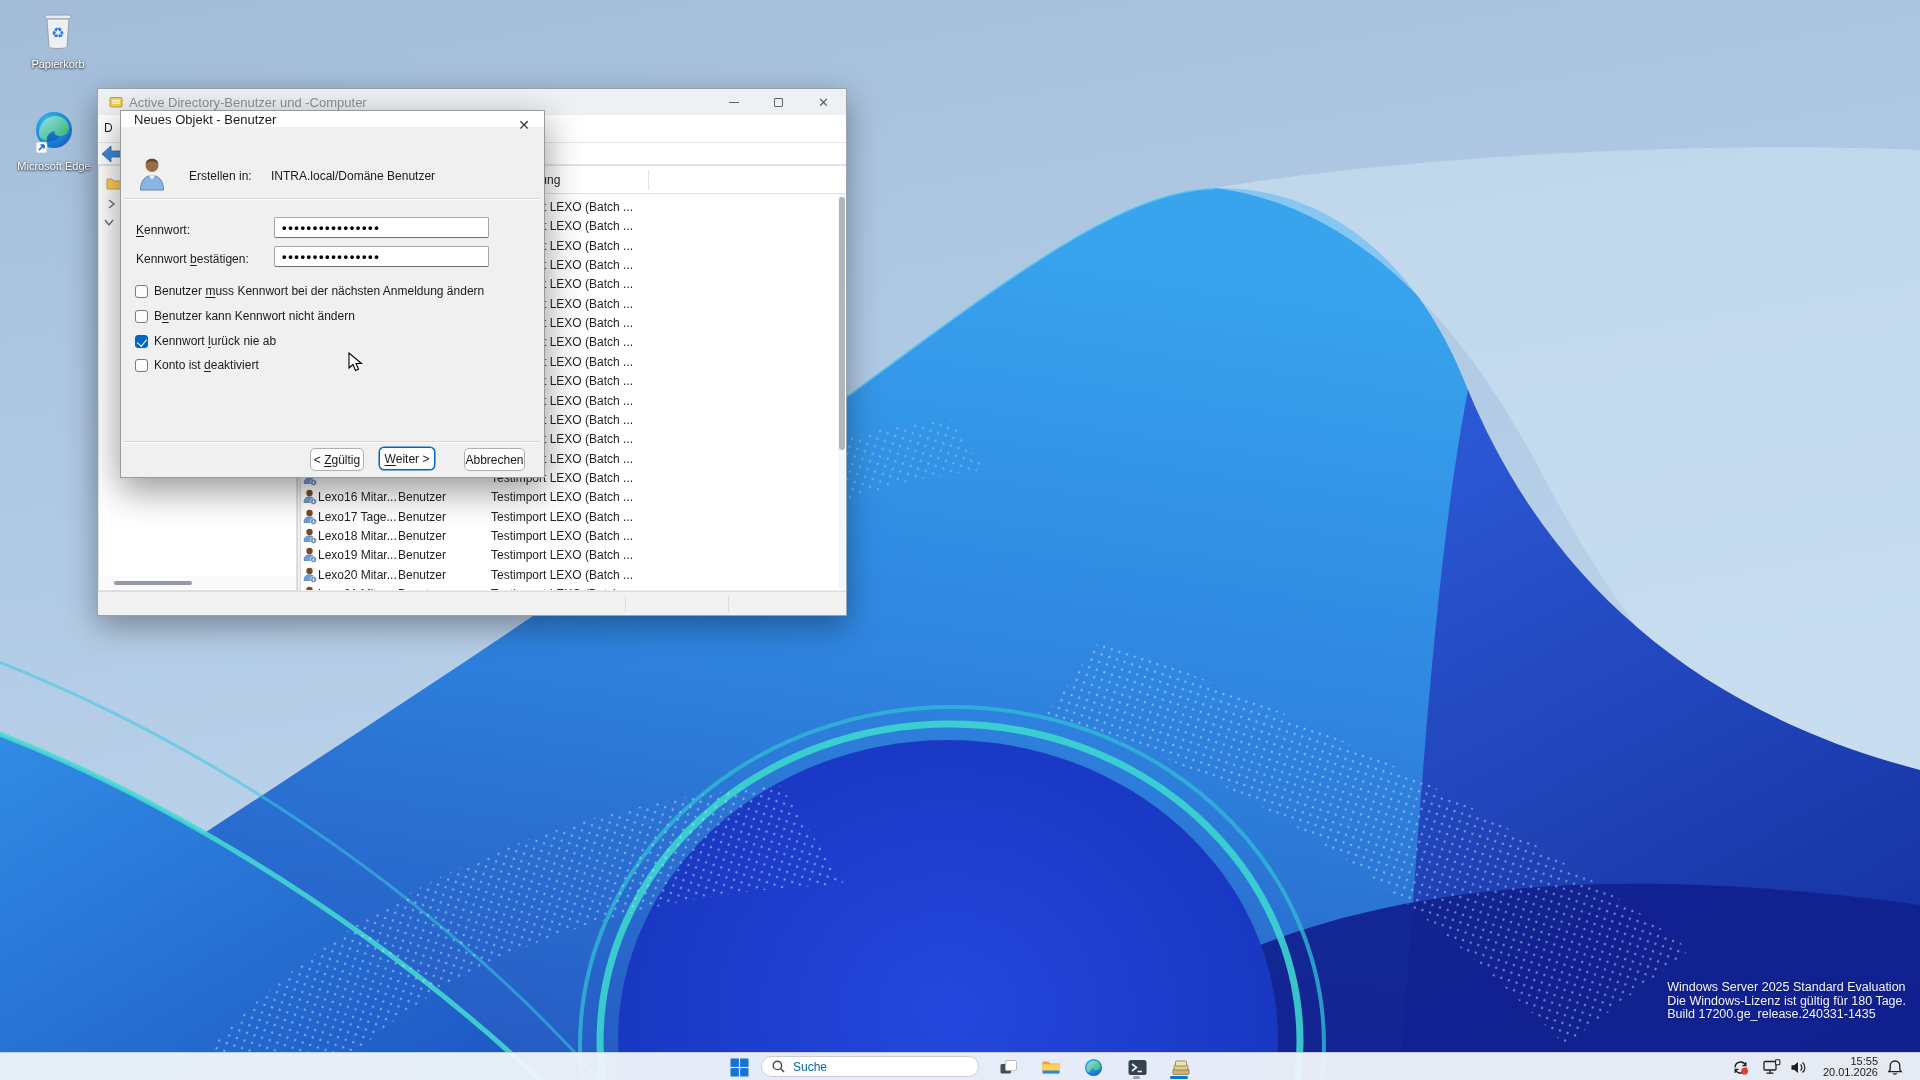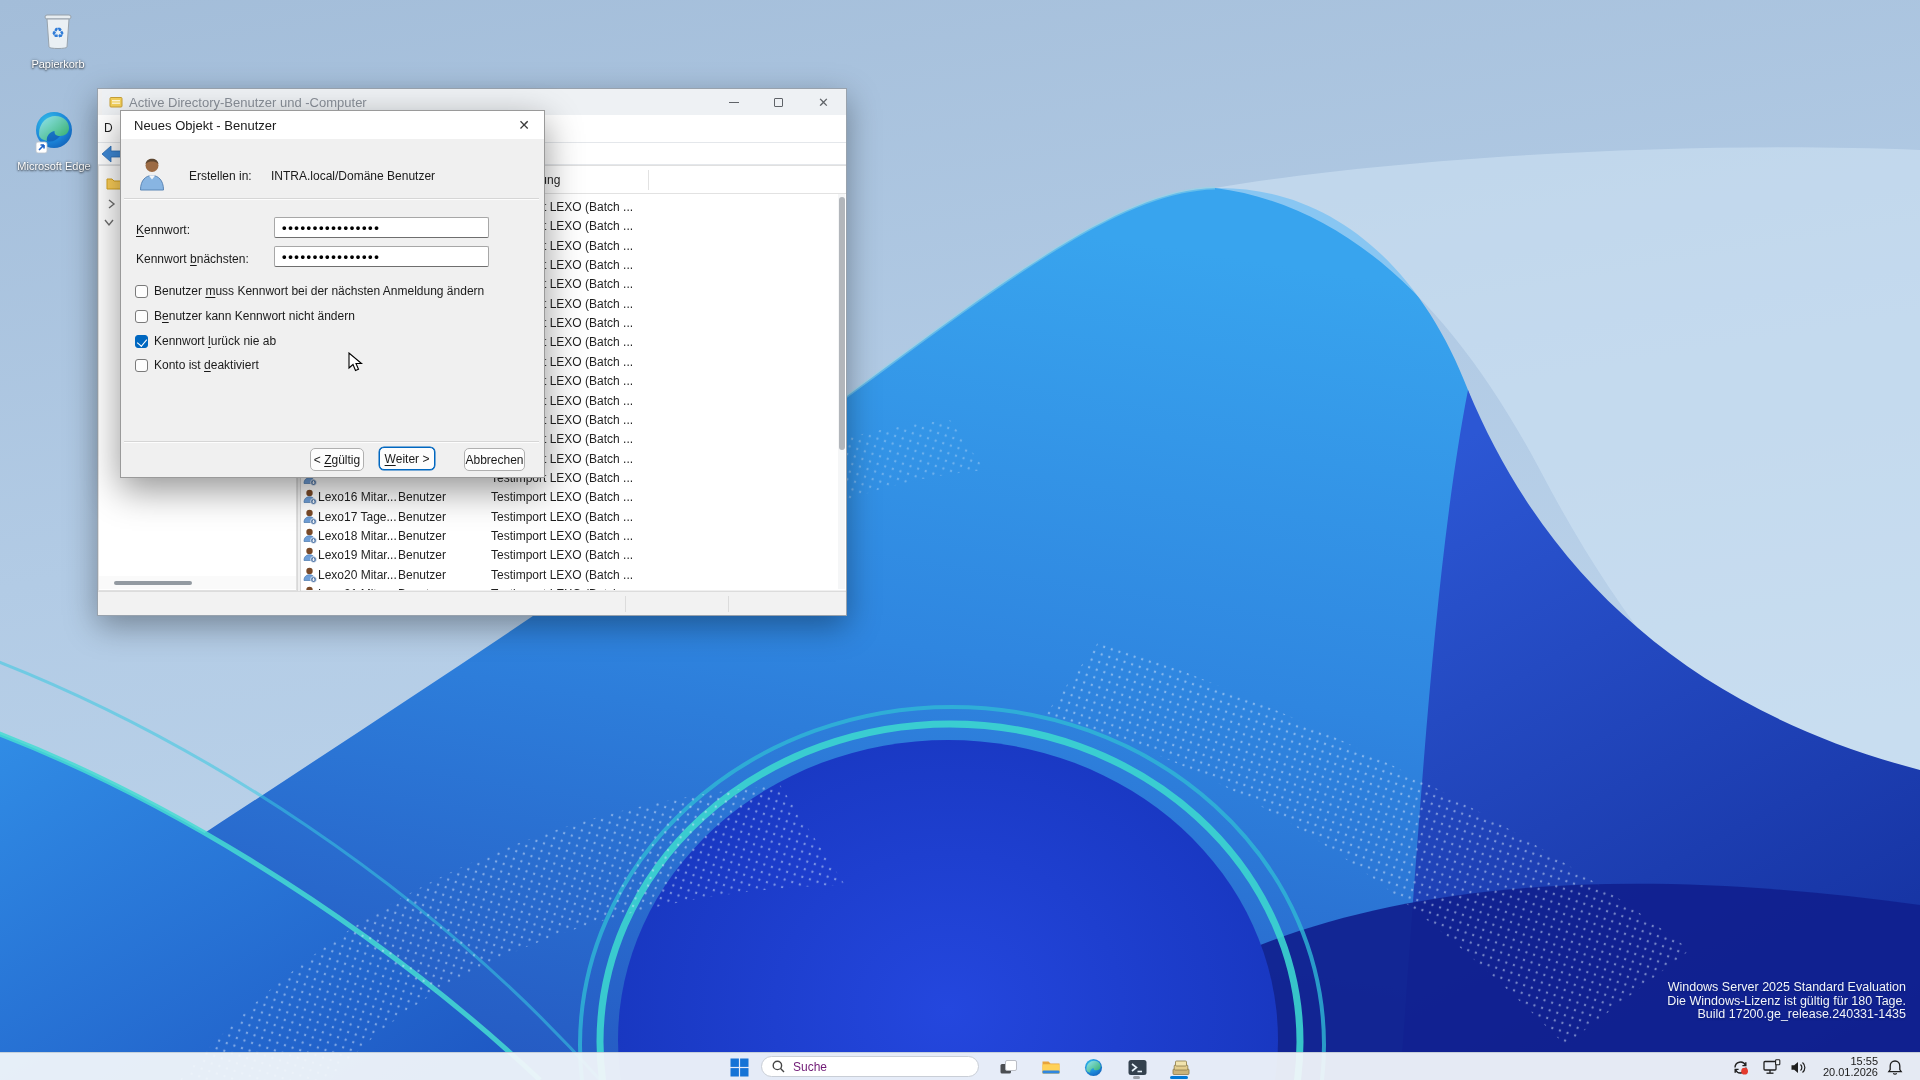--- a/index.html
+++ b/index.html
@@ -7,21 +7,21 @@
   body { font-family:"Liberation Sans", sans-serif; position:relative; background:#a6c0db; }
 
   
   #wallpaper { position:absolute; left:0; top:0; width:1920px; height:1080px; }
 
   
   .dicon { position:absolute; width:92px; text-align:center; }
   .dicon .dlabel { margin-top:2px; font-size:11px; color:#fff; text-shadow:0 1px 2px rgba(0,0,0,.7), 0 0 3px rgba(0,0,0,.45); line-height:13px; white-space:nowrap; }
 
   
-  .watermark { position:absolute; right:14px; top:981px; text-align:right; color:rgba(255,255,255,.95); font-size:12.5px; line-height:13.5px; text-shadow:0 1px 2px rgba(0,30,80,.45); }
+  .watermark { position:absolute; right:14px; top:981px; color:rgba(255,255,255,.95); font-size:12.5px; line-height:13.5px; text-shadow:0 1px 2px rgba(0,30,80,.45); }
 
   
   .ad-window { position:absolute; left:97px; top:88px; width:750px; height:528px; background:#f0f0f0; border:1px solid #98a2ad; box-shadow:0 10px 30px rgba(0,0,0,.35); z-index:5; }
   .ad-titlebar { position:absolute; left:4px; top:0; right:0; height:26px; background:#eef1f4; display:flex; align-items:center; }
   .ad-titlebar .wicon { margin-left:7px; }
   .ad-title { margin-left:6px; font-size:13px; color:#8a9099; white-space:nowrap; }
   .win-controls { position:absolute; right:0; top:0; height:26px; display:flex; }
   .win-btn { width:45px; height:26px; display:flex; align-items:center; justify-content:center; color:#5f6368; }
   .win-btn .dash { width:10px; height:1px; background:#5f6368; }
   .win-btn .sq { width:9px; height:9px; border:1px solid #5f6368; border-radius:1px; }
@@ -48,21 +48,21 @@
   .vthumb { position:absolute; left:0.5px; top:3px; width:6px; height:253px; border-radius:3px; background:#b2b6bb; }
   .ad-statusbar { position:absolute; left:0; bottom:0; right:0; height:24px; background:#f2f2f2; border-top:1px solid #dcdcdc; }
   .st-sep { position:absolute; top:4px; width:1px; height:16px; background:#dcdcdc; }
 
   
   .tree-folder { position:absolute; left:7px; top:11px; }
   .tree-chev { position:absolute; color:#707070; }
 
   
   .dialog { position:absolute; left:120px; top:110px; width:425px; height:368px; background:#f0f0f0; border:1px solid #9a9a9a; box-shadow:0 12px 34px rgba(0,0,0,.42); z-index:10; font-size:12px; color:#1a1a1a; }
-  .dlg-titlebar { position:absolute; left:0; top:0; right:0; height:28px; background:#fff; display:flex; align-items:center; }
+  .dlg-titlebar { position:absolute; left:0; top:0; right:0; height:16px; background:#fff; display:flex; align-items:flex-end; }
   .dlg-title { margin-left:13px; font-size:13px; color:#1a1a1a; }
   .dlg-close { position:absolute; right:5px; top:0; width:30px; height:28px; display:flex; align-items:center; justify-content:center; font-size:14px; color:#3a3a3a; }
   .dlg-usericon { position:absolute; left:16px; top:45px; }
   .dlg-createdlbl { position:absolute; left:68px; top:58px; }
   .dlg-createdval { position:absolute; left:150px; top:58px; }
   .dlg-hr { position:absolute; left:3px; right:5px; height:2px; border-top:1px solid #d6d6d6; border-bottom:1px solid #fdfdfd; }
   .fld-label { position:absolute; left:15px; }
   .pw-field { position:absolute; left:153px; width:215px; height:21px; background:#fff; border:1px solid #a7a7a7; border-bottom-color:#6e6e6e; border-radius:2px; font-size:13px; font-weight:bold; letter-spacing:1.6px; color:#000; line-height:19px; padding-left:7px; overflow:hidden; }
   .cbrow { position:absolute; left:14px; height:14px; display:flex; align-items:center; }
   .cbox { width:13px; height:13px; border:1px solid #7a7a7a; border-radius:3px; background:#fdfdfd; flex:0 0 auto; position:relative; }
@@ -74,21 +74,21 @@
   .dlg-btn.default { border:1.6px solid #0067c0; box-shadow:0 0 0 0.5px #0067c0; }
 
   
   .cursor { position:absolute; left:348px; top:352px; z-index:50; }
 
   
   .taskbar { position:absolute; left:0; top:1052px; width:1920px; height:28px; background:rgba(242,246,250,.94); border-top:1px solid rgba(160,172,185,.45); z-index:40; }
   .tb-btn { position:absolute; top:2px; width:24px; height:24px; border-radius:4px; display:flex; align-items:center; justify-content:center; }
   .tb-under { position:absolute; bottom:1px; height:3px; border-radius:2px; }
   .search-pill { position:absolute; left:761px; top:3px; width:218px; height:21px; background:#fff; border:1px solid #c9ced6; border-radius:11px; display:flex; align-items:center; }
-  .search-pill .stext { margin-left:8px; font-size:12px; color:#701a75; }
+  .search-pill .stext { margin-left:8px; font-size:12px; color:#0369a1; }
   .tray-icon { position:absolute; top:3px; width:22px; height:22px; display:flex; align-items:center; justify-content:center; }
   .clock { position:absolute; left:1812px; top:2.5px; width:66px; text-align:right; font-size:11px; line-height:11.5px; color:#1b1b1b; }
 </style>
 </head>
 <body>
 
 <svg id="wallpaper" viewBox="0 0 1920 1080" preserveAspectRatio="none">
   <defs>
     <linearGradient id="sky" x1="0" y1="0" x2="0.3" y2="1">
       <stop offset="0" stop-color="#a3bdd9"></stop>
@@ -486,21 +486,21 @@
     <path d="M3.5 34 C3.5 24 9 19.5 15 19.5 C21 19.5 26.5 24 26.5 34 Z" fill="#88b5e2" stroke="#5b86b6" stroke-width="1"></path>
     <path d="M12 19.8 L15 23.5 L18 19.8 C17 19.2 13 19.2 12 19.8 Z" fill="#f2f6fa"></path>
   </svg>
   <span class="dlg-createdlbl">Erstellen in:</span>
   <span class="dlg-createdval">INTRA.local/Domäne Benutzer</span>
   <div class="dlg-hr" style="top:87px"></div>
 
   <span class="fld-label" style="top:112px"><span></span><span class="u">K</span><span>ennwort:</span></span>
   <div class="pw-field" style="top:106px">••••••••••••••••</div>
 
-  <span class="fld-label" style="top:141px"><span>Kennwort </span><span class="u">b</span><span>nächsten:</span></span>
+  <span class="fld-label" style="top:141px"><span>Kennwort </span><span class="u">b</span><span>estätigen:</span></span>
   <div class="pw-field" style="top:135px">••••••••••••••••</div>
 
   <div class="cbrow" style="top:173px">
     <span class="cbox"></span>
     <span class="cblabel"><span>Benutzer </span><span class="u">m</span><span>uss Kennwort bei der nächsten Anmeldung ändern</span></span>
   </div>
   <div class="cbrow" style="top:198px">
     <span class="cbox"></span>
     <span class="cblabel"><span>B</span><span class="u">e</span><span>nutzer kann Kennwort nicht ändern</span></span>
   </div>

